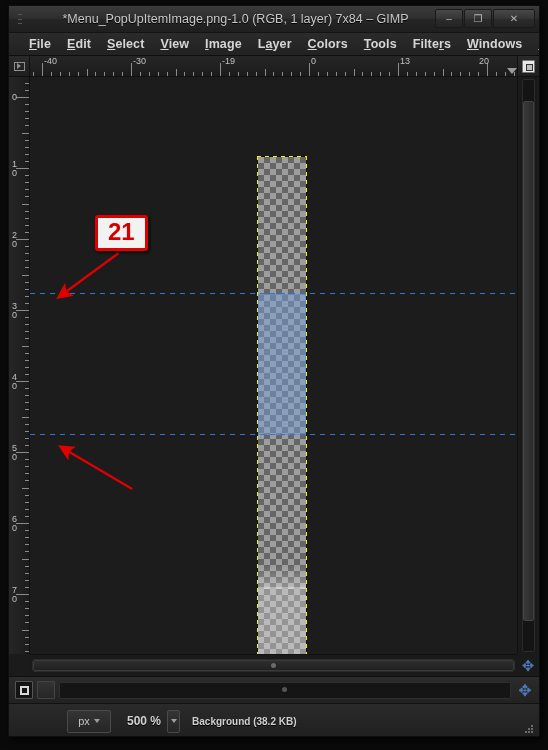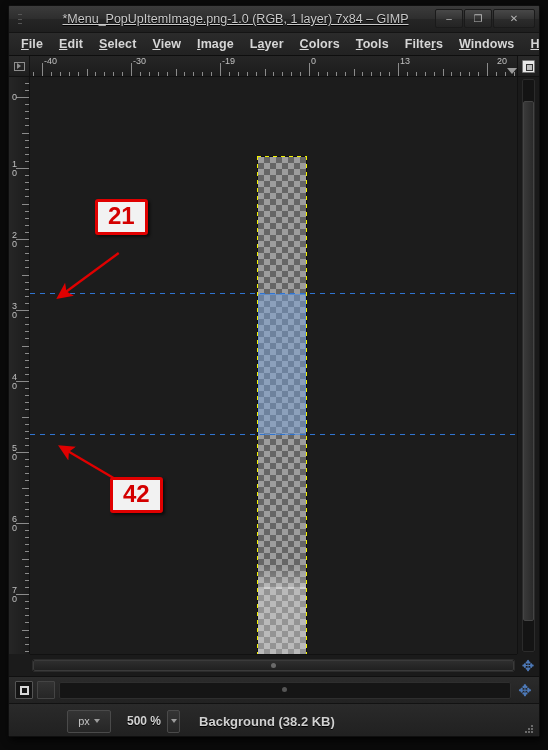--- a/index.html
+++ b/index.html
@@ -39,21 +39,20 @@
   #title-text {
     flex: 1;
     color: #c9c9c9;
     font-size: 12.5px;
     text-align: center;
     padding-right: 100px;
     padding-left: 6px;
     white-space: nowrap;
     overflow: hidden;
     text-shadow: 0 1px 0 #000;
-    text-decoration: underline;
   }
   .win-btns { position: absolute; right: 4px; top: 3px; display: flex; gap: 1px; }
   .win-btn {
     width: 28px; height: 19px;
     background: linear-gradient(to bottom, #484848, #353535 50%, #2c2c2c 51%, #242424);
     border: 1px solid #1a1a1a;
     border-radius: 2px;
     color: #b4b4b4;
     font-size: 10px;
     display: flex; align-items: center; justify-content: center;
@@ -61,21 +60,21 @@
   }
   .win-btn.close { width: 42px; }
   .win-btn span { display:block; font-family:"Liberation Sans", sans-serif; }
 
   
   #menu-bar {
     height: 23px;
     background: linear-gradient(to bottom,#2b2b2b,#222);
     border-bottom: 1px solid #0e0e0e;
     display: flex; align-items: center;
-    padding-left: 4px;
+    padding-left: 12px;
     gap: 0px;
   }
   .menu-item {
     color: #d6d6d6;
     font-size: 12.5px;
     font-weight: bold;
     padding: 2px 8px;
     white-space: nowrap;
     letter-spacing: .1px;
   }
@@ -225,20 +224,21 @@
     background: #f2f2f2;
     border: 3px solid #e00000;
     border-radius: 3px;
     color: #d40000;
     font-size: 24px;
     font-weight: bold;
     font-family: "Liberation Sans", sans-serif;
     padding: 1px 10px 3px;
     line-height: 26px;
     box-shadow: 2px 2px 3px rgba(0,0,0,.6);
+    margin-top: 16px;
   }
   .ann-svg { position:absolute; left:0; top:0; width:100%; height:100%; pointer-events:none; }
 
   
   #vscroll {
     position:absolute; right:0; top:21px; bottom:22px; width:22px;
     background:#1a1a1a; border-left:1px solid #111;
   }
   #vscroll .track {
     position:absolute; left:4px; right:4px; top:2px; bottom:2px;
@@ -329,22 +329,22 @@
     margin-left: 16px; margin-right: 6px;
     text-shadow:0 1px 0 #000;
   }
   #zoom-caret {
     width:13px;height:23px;
     background: linear-gradient(to bottom,#343434,#262626);
     border:1px solid #4a4a4a; border-radius:2px;
     display:flex;align-items:center;justify-content:center;
   }
   #status-text {
-    color:#d0d0d0; font-size:13px; font-weight:bold;
-    margin-left: 19px; text-shadow:0 1px 0 #000;
+    color:#d0d0d0; font-size:10px; font-weight:bold;
+    margin-left: 12px; text-shadow:0 1px 0 #000;
     white-space:nowrap;
   }
   #resize-grip {
     position:absolute; right:4px; bottom:3px;
     width:10px;height:10px;
   }
   #resize-grip i{
     position:absolute;width:2px;height:2px;background:#6b6b6b;
   }
 </style>
@@ -448,21 +448,21 @@
         <div class="tick" style="left: 448.1px; height: 4px;"></div>
         <div class="tick" style="left: 457px; height: 13px;"></div>
         <div class="tick" style="left: 465.9px; height: 4px;"></div>
         <div class="tick" style="left: 474.8px; height: 4px;"></div>
         <div class="tick" style="left: 483.7px; height: 4px;"></div>
         <div class="lbl" style="left: 14px;">-40</div>
         <div class="lbl" style="left: 103px;">-30</div>
         <div class="lbl" style="left: 192px;">-19</div>
         <div class="lbl" style="left: 281px;">0</div>
         <div class="lbl" style="left: 370px;">13</div>
-        <div class="lbl" style="left: 467px;">20</div>
+        <div class="lbl" style="left: 449px;">20</div>
       </div>
 
     <div id="nav-corner">
       <div class="nav-glyph"></div>
     </div>
 
     <div id="vruler">
         <div class="tick" style="top: 5.8px; width: 4px;"></div>
         <div class="tick" style="top: 12.9px; width: 4px;"></div>
         <div class="tick" style="top: 20px; width: 13px;"></div>
@@ -594,21 +594,20 @@
         <defs>
           <marker id="ah" markerWidth="7" markerHeight="7" refX="5.6" refY="3.5" orient="auto">
             <path d="M7,3.5 L0,0.2 L1.6,3.5 L0,6.8 Z" fill="#e00000"></path>
           </marker>
         </defs>
         <line x1="92" y1="176" x2="30" y2="220" stroke="#e00000" stroke-width="2.4" marker-end="url(#ah)"></line>
         <line x1="106" y1="412" x2="32" y2="370" stroke="#e00000" stroke-width="2.4" marker-end="url(#ah)"></line>
       </svg>
 
       <div class="callout" style="left:65px; top:122px;">21</div>
-      <div class="callout" style="left:80px; top:400px;">42</div>
     </div>
 
     <div id="vscroll">
       <div class="track"></div>
       <div class="thumb"></div>
     </div>
 
     <div id="hscroll">
       <div class="track"></div>
       <div class="thumb"></div>

